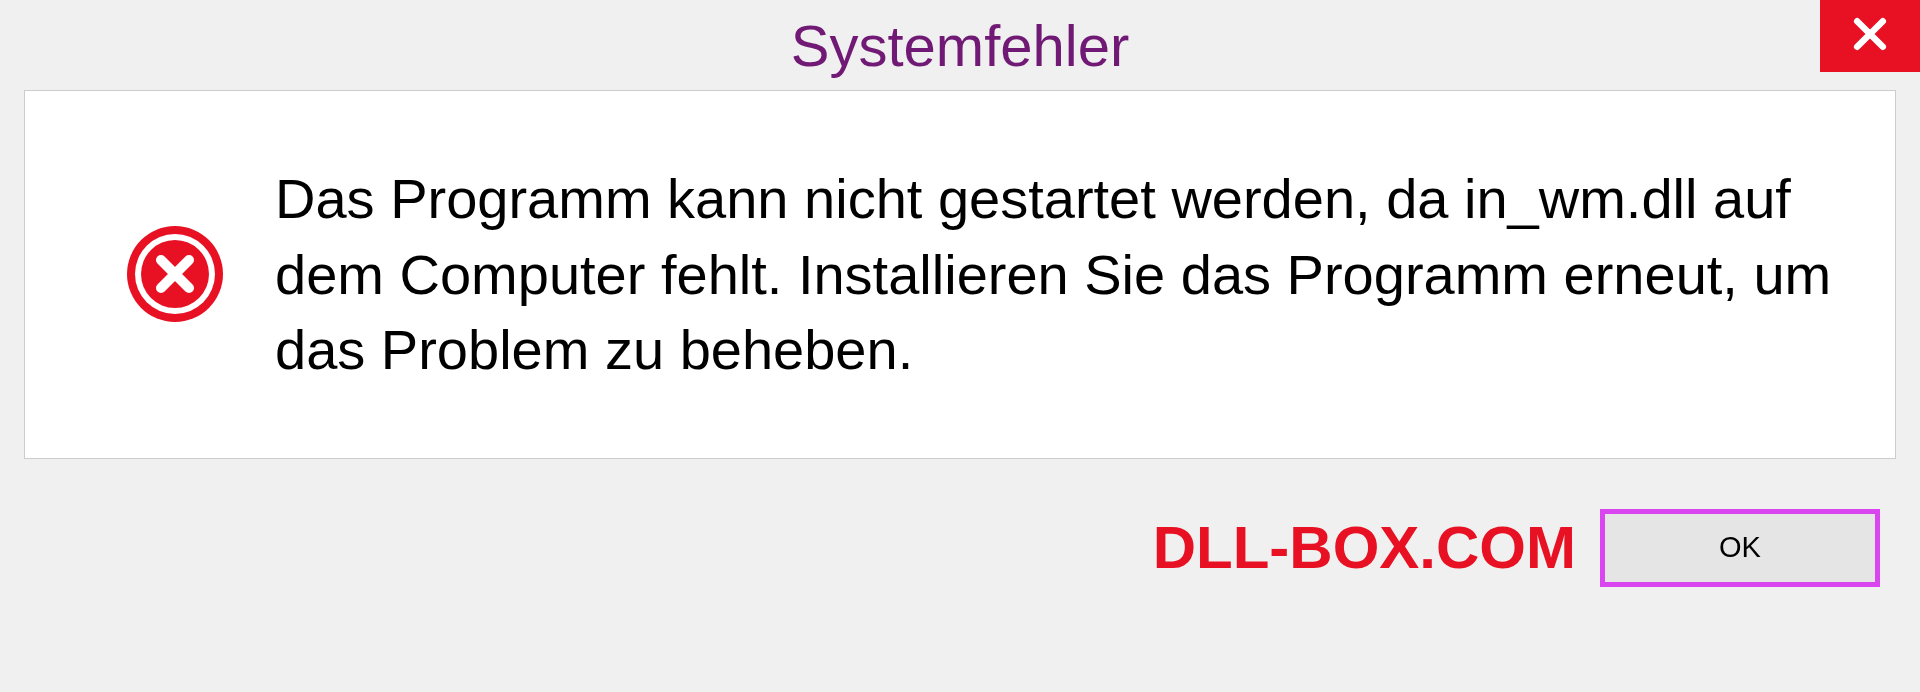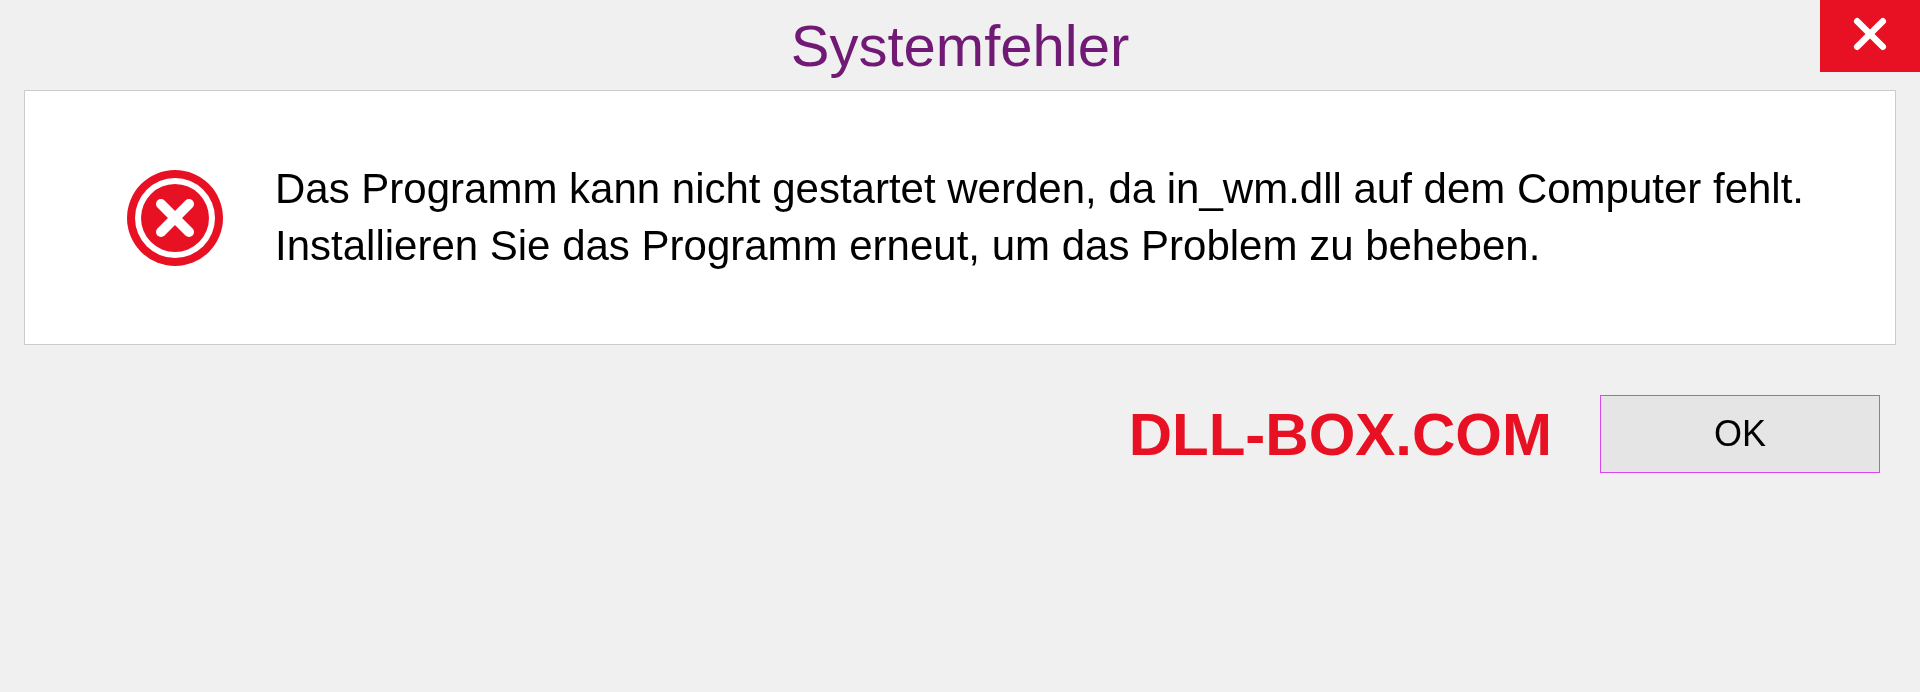--- a/index.html
+++ b/index.html
@@ -58,45 +58,45 @@
       flex-shrink: 0;
       width: 100px;
       height: 100px;
       position: relative;
     }
     .error-icon svg {
       width: 100%;
       height: 100%;
     }
     .error-message {
-      font-size: 42px;
+      font-size: 56px;
       line-height: 1.35;
       color: #000;
       flex: 1;
     }
     .footer {
       display: flex;
       align-items: center;
       justify-content: flex-end;
-      gap: 48px;
+      gap: 24px;
       padding: 50px 40px 30px 40px;
     }
     .watermark {
       font-size: 60px;
       font-weight: 900;
       color: #e81123;
       letter-spacing: 0px;
       font-family: Arial, Helvetica, sans-serif;
     }
     .ok-button {
       width: 280px;
       height: 78px;
       background: #e5e5e5;
-      border: 1px solid #d946ef;
-      font-size: 36px;
+      border: 5px solid #d946ef;
+      font-size: 29px;
       color: #000;
       cursor: pointer;
       display: flex;
       align-items: center;
       justify-content: center;
     }
   </style>
 </head>
 <body>
 

